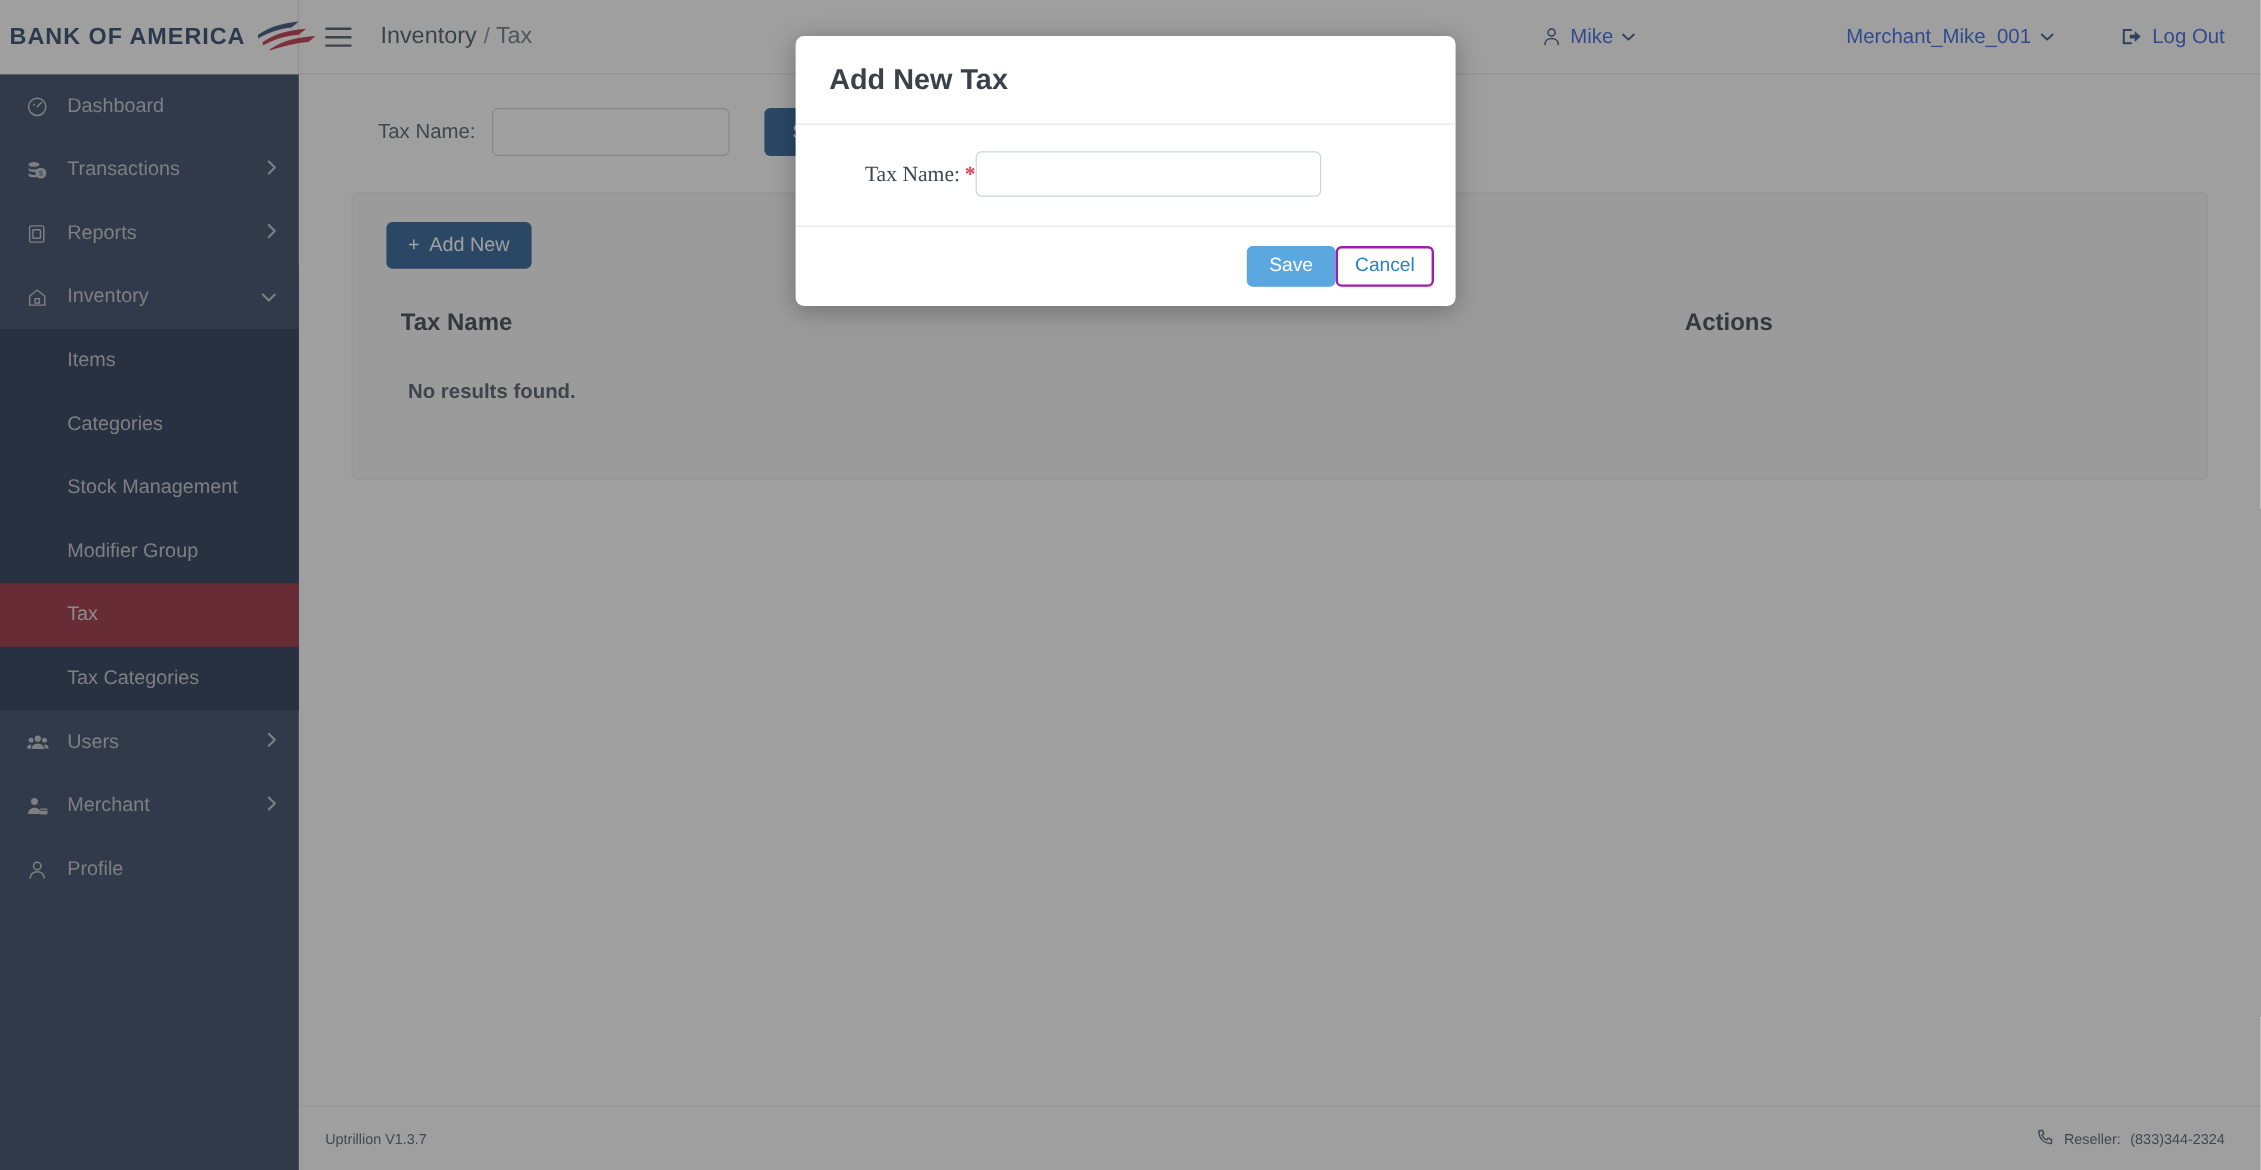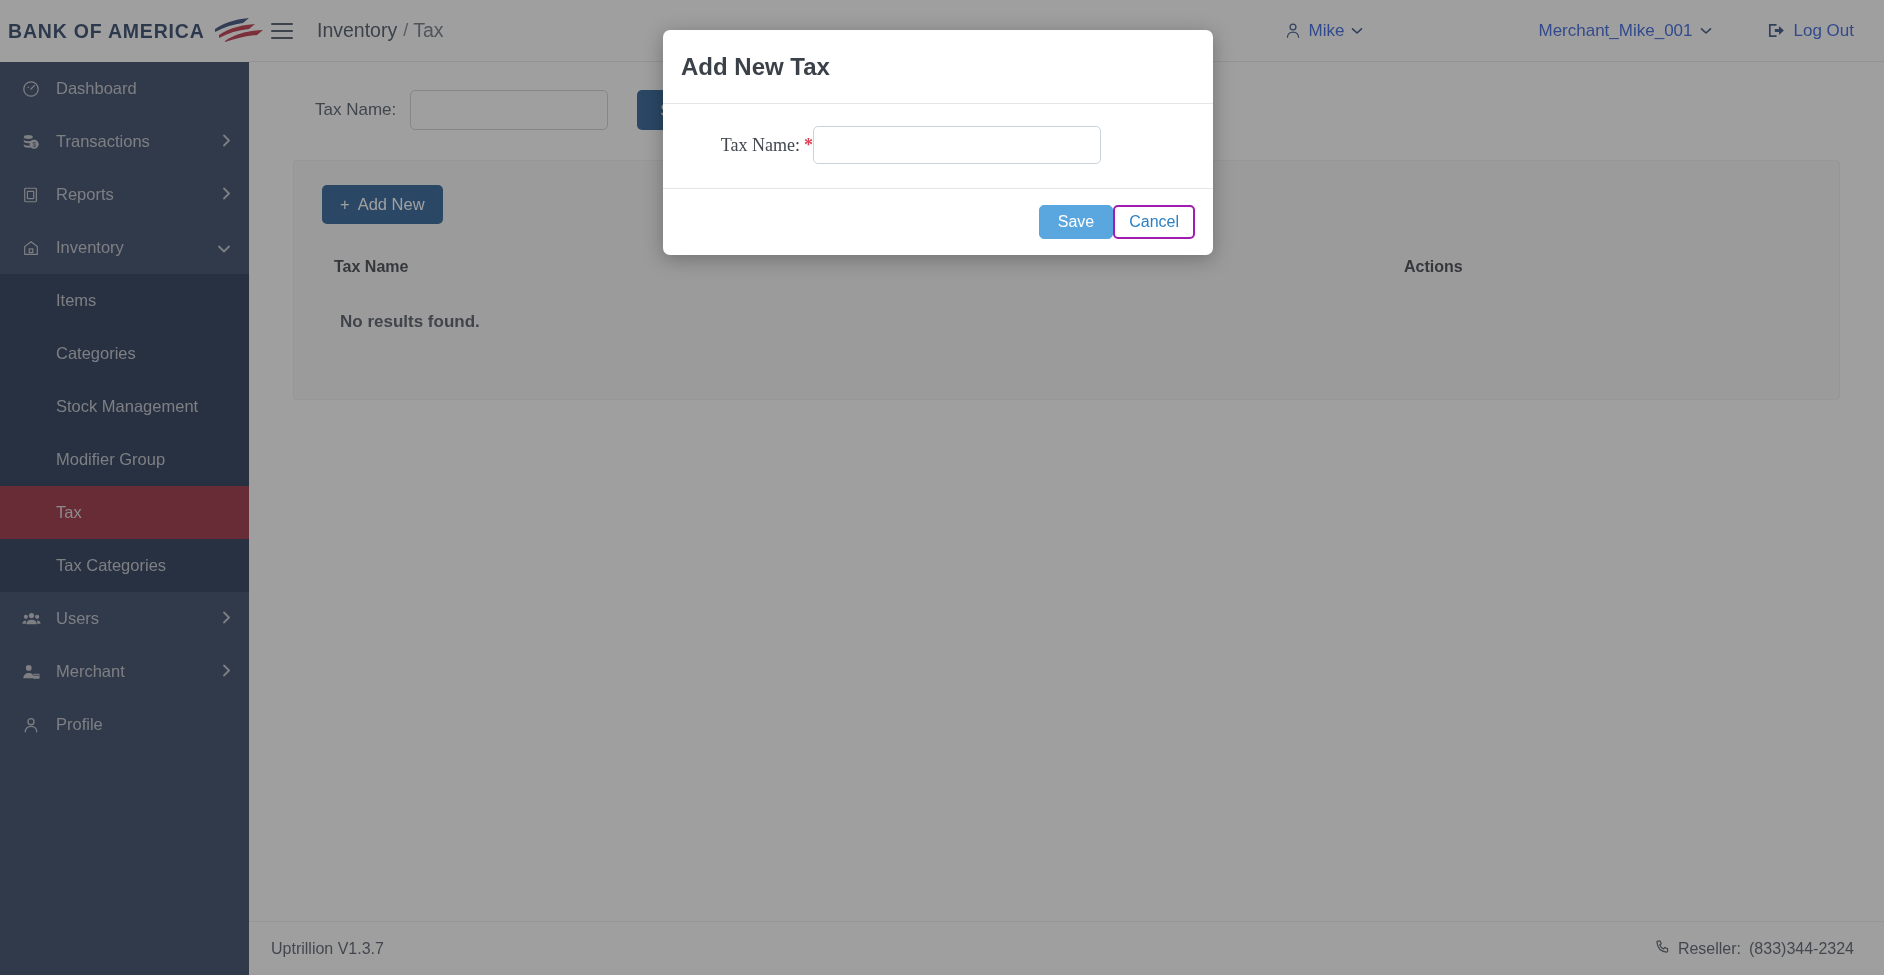--- a/index.html
+++ b/index.html
@@ -156,37 +156,37 @@
     background: #0b4787; color: #ffffff;
     border: none; border-radius: 5px;
     height: 39px; padding: 0 18px;
     font-size: 16.5px; font-family: inherit;
     cursor: pointer;
     display: inline-flex; align-items: center; gap: 8px;
   }
   .tbl-head {
     display: flex; align-items: center;
     margin-top: 34px;
-    font-size: 16px; font-weight: bold; color: #22272f;
+    font-size: 20px; font-weight: bold; color: #22272f;
   }
   .th-name { width: 1082px; padding-left: 12px; }
   .th-actions { }
   .tbl-empty {
     margin-top: 36px; padding-left: 18px;
     font-size: 17px; font-weight: bold; color: #3a424e;
   }
 
   
   #footer {
     position: absolute; left: 249px; bottom: 0;
     width: 1635px; height: 54px;
     background: #ffffff;
     border-top: 1px solid #ececee;
     display: flex; align-items: center;
-    font-size: 16px; color: #3f4855;
+    font-size: 12px; color: #3f4855;
     z-index: 4;
   }
   #footer .fl { margin-left: 22px; }
   #footer .fr { margin-left: auto; margin-right: 30px; display: flex; align-items: center; gap: 8px; }
 
   
   #overlay {
     position: absolute; left: 0; top: 0;
     width: 1884px; height: 975px;
     background: rgba(70,70,70,0.52);
@@ -196,21 +196,21 @@
     position: absolute;
     left: 663px; top: 30px;
     width: 550px;
     background: #ffffff;
     border-radius: 7px;
     box-shadow: 0 4px 20px rgba(0,0,0,0.28);
     z-index: 30;
     overflow: hidden;
   }
   .modal-head {
-    padding: 23px 24px 22px 18px;
+    padding: 23px 24px 22px 28px;
     border-bottom: 1px solid #e6e6e8;
   }
   .modal-title { font-size: 24px; font-weight: bold; color: #3b4149; }
   .modal-body { padding: 22px 22px 24px 12px; }
   .frow {
     display: flex; align-items: center;
     margin-bottom: 23px;
   }
   .frow:last-child { margin-bottom: 0; }
   .flabel {

